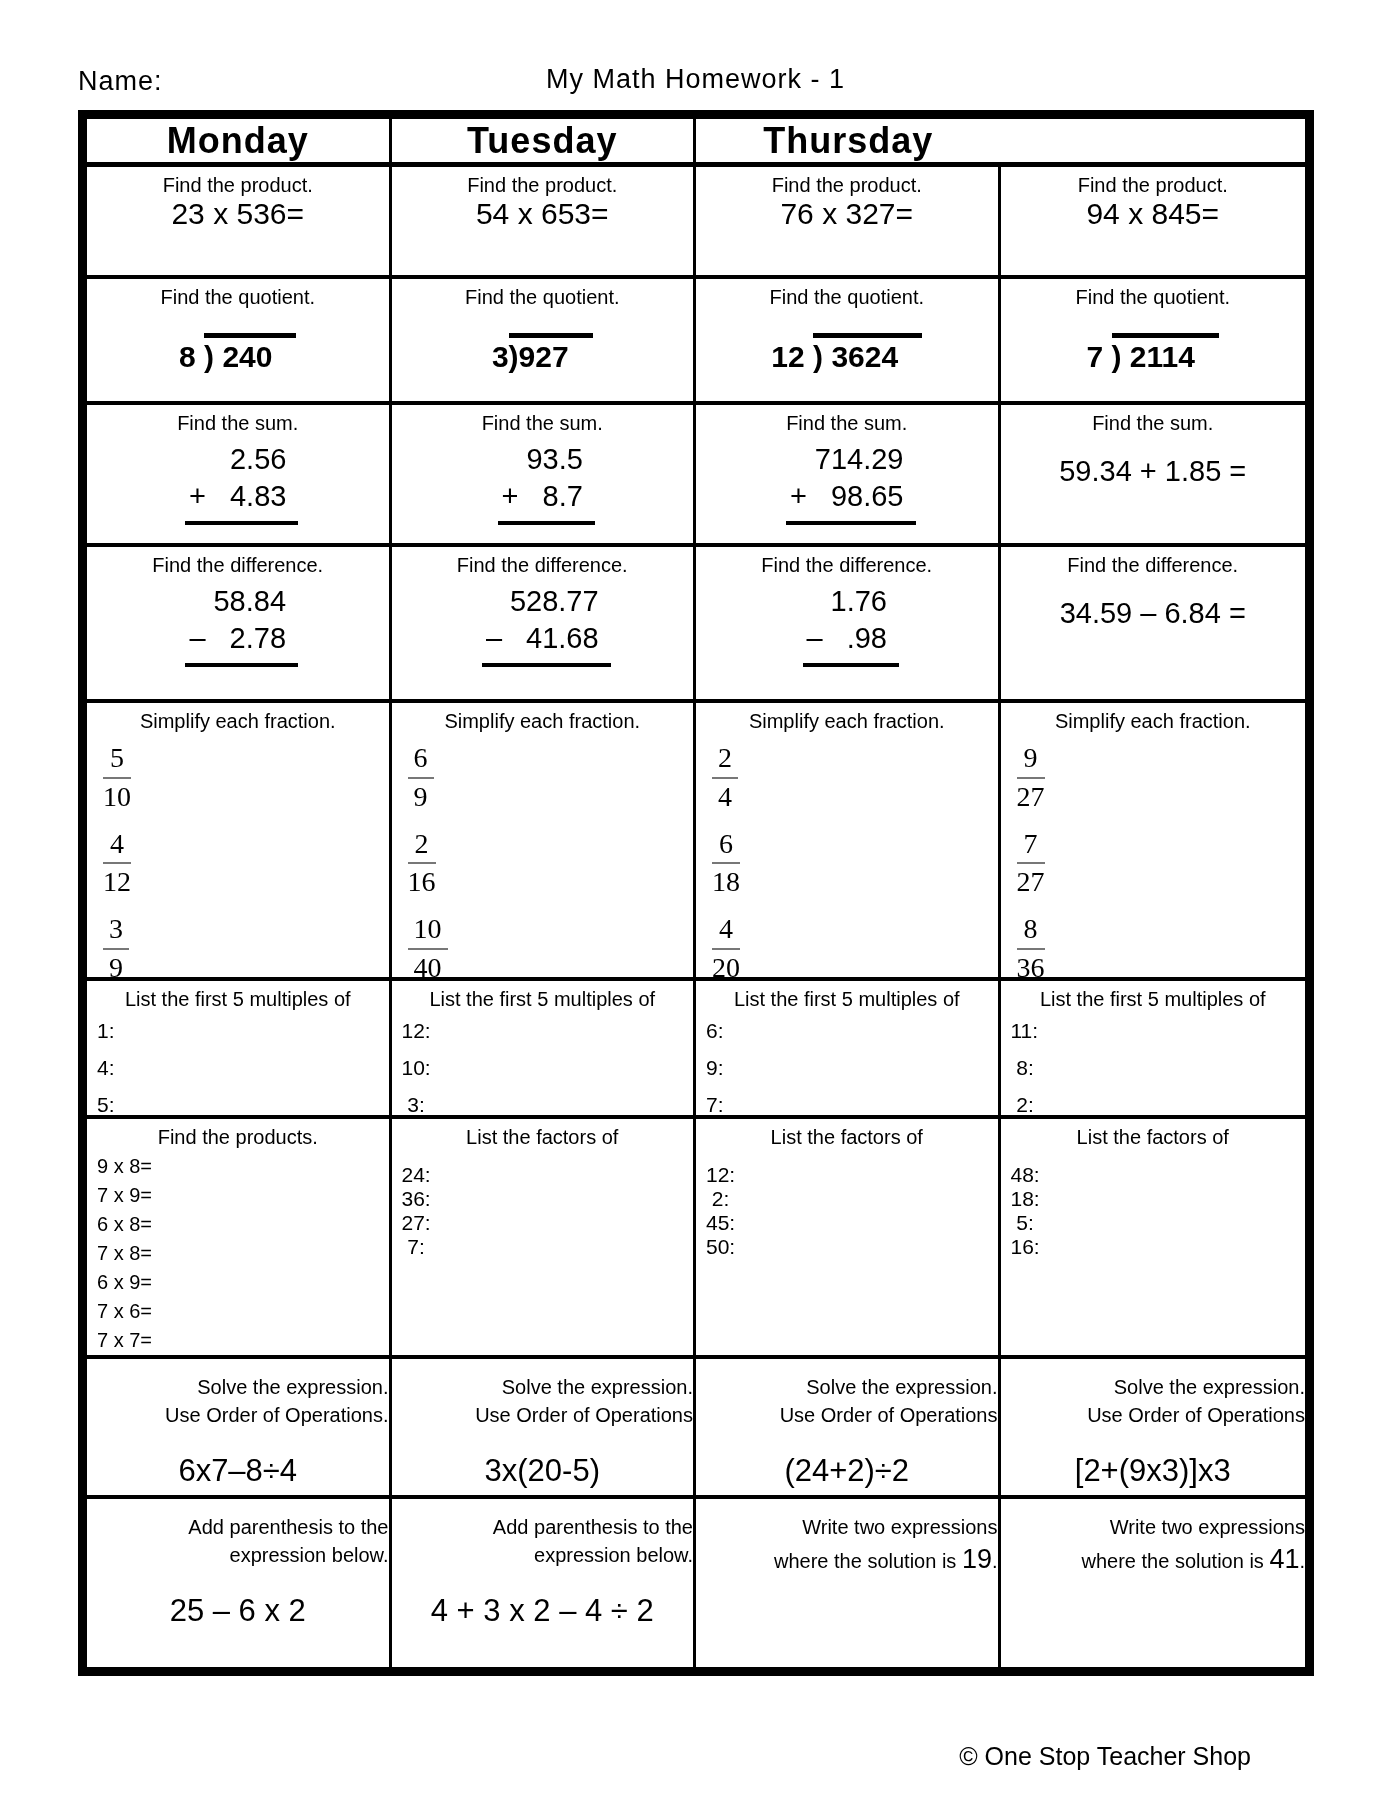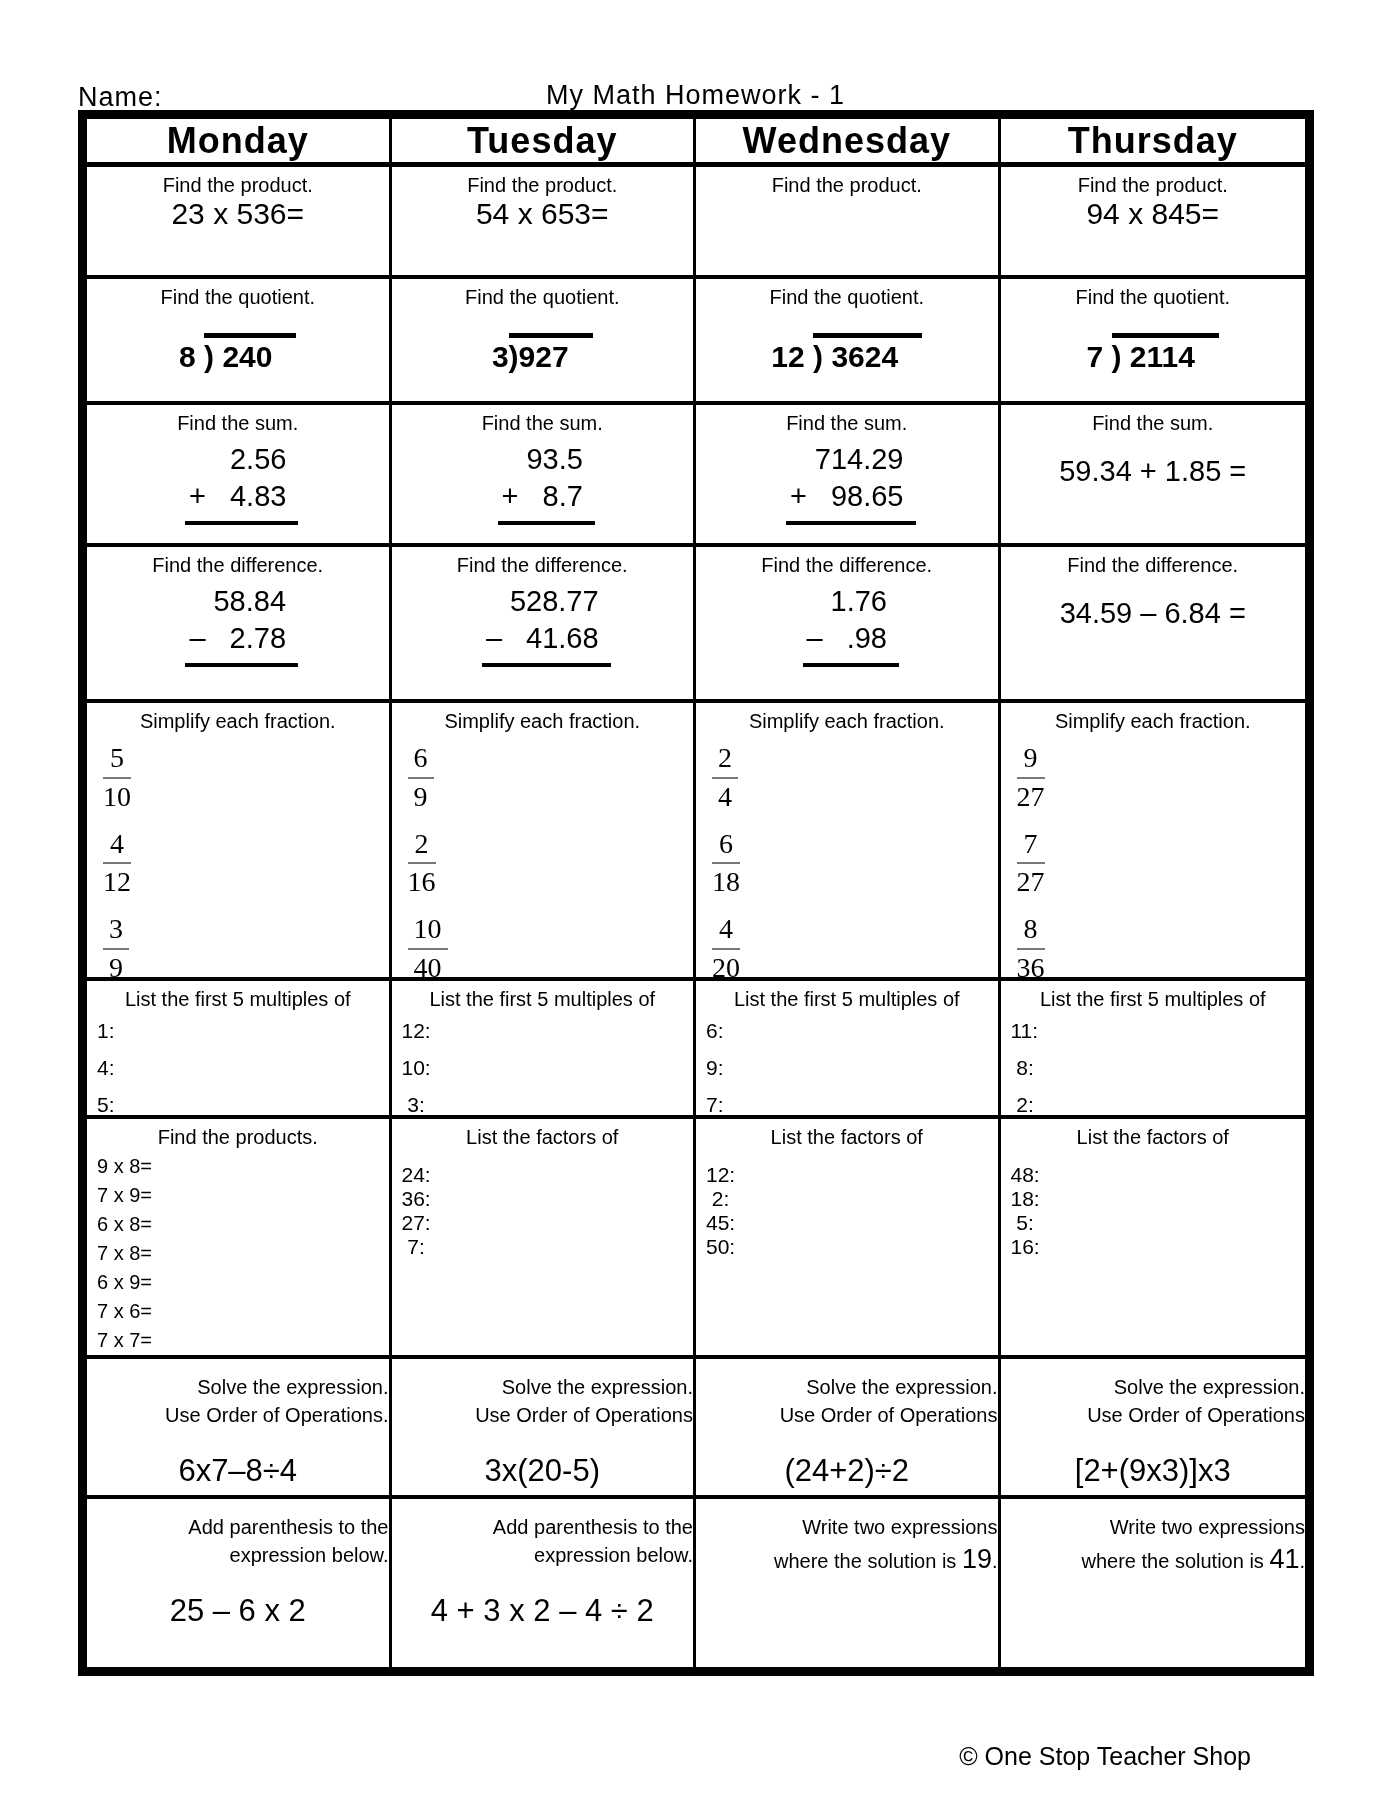--- a/index.html
+++ b/index.html
@@ -1,20 +1,20 @@
 <!DOCTYPE html>
 <html><head>
 <meta charset="utf-8">
 <style>
   * { margin:0; padding:0; box-sizing:border-box; }
   html,body { background:#ffffff; }
   body { width:1391px; height:1800px; font-family:"Liberation Sans",sans-serif; color:#000; }
   .page { position:relative; width:1391px; height:1800px; background:#fff; overflow:hidden; }
 
-  .topbar { position:absolute; top:80px; left:0; width:100%; height:42px; }
+  .topbar { position:absolute; top:64px; left:0; width:100%; height:42px; }
   .name-label { position:absolute; left:78px; top:2px; font-size:27px; letter-spacing:1px; }
   .doc-title { text-align:center; font-size:27px; letter-spacing:1px; }
 
   .table { position:absolute; top:110px; left:78px; width:1236px; border:9px solid #000; background:#fff; }
   .row { display:grid; grid-template-columns:1fr 1fr 1fr 1fr; border-bottom:4px solid #000; }
   .row:last-child { border-bottom:none; }
   .cell { border-right:3px solid #000; position:relative; overflow:hidden; }
   .cell:last-child { border-right:none; }
 
   .r-days { height:48px; border-bottom:5px solid #000; }
@@ -67,35 +67,35 @@
   <div class="topbar">
     <span class="name-label">Name:</span>
     <div class="doc-title">My Math Homework - 1</div>
   </div>
 
   <div class="table">
 
     <div class="row r-days">
       <div class="cell">Monday</div>
       <div class="cell">Tuesday</div>
-      <div class="cell">Wednesday</div>
       <div class="cell">Thursday</div>
     </div>
 
     <div class="row r-product">
       <div class="cell">
         <div class="prompt">Find the product.</div>
         <div class="bigprob">23 x 536=</div>
       </div>
       <div class="cell">
         <div class="prompt">Find the product.</div>
         <div class="bigprob">54 x 653=</div>
       </div>
       <div class="cell">
         <div class="prompt">Find the product.</div>
+        <div class="bigprob">76 x 327=</div>
       </div>
       <div class="cell">
         <div class="prompt">Find the product.</div>
         <div class="bigprob">94 x 845=</div>
       </div>
     </div>
 
     <div class="row r-quotient">
       <div class="cell">
         <div class="prompt">Find the quotient.</div>

